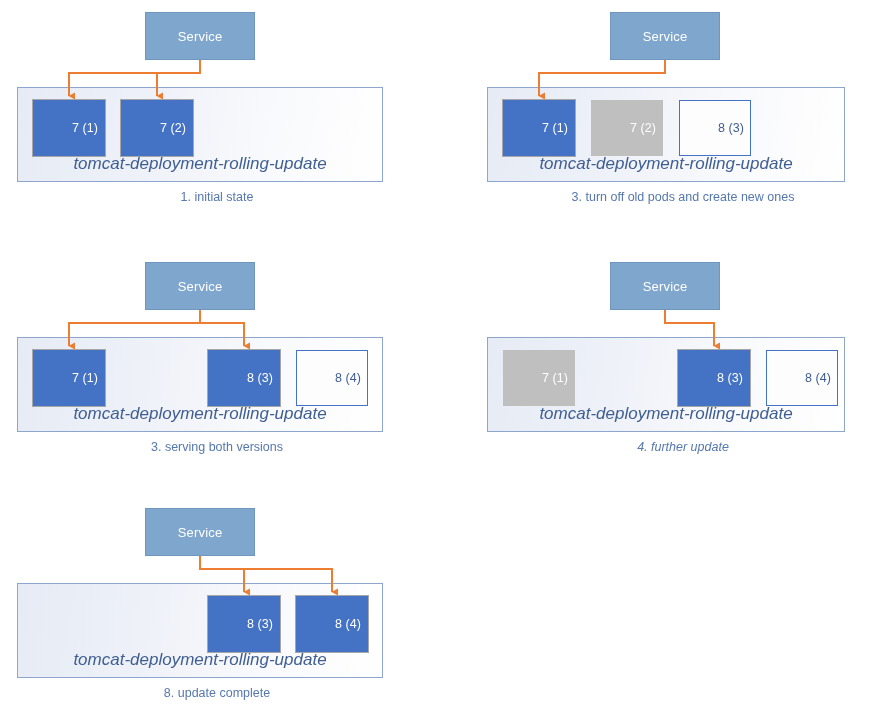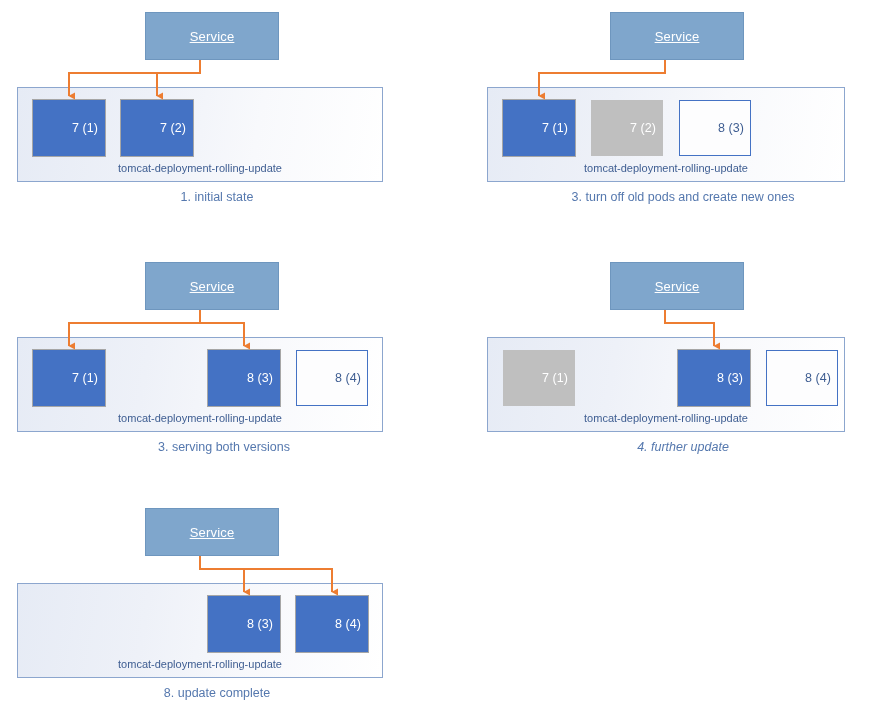--- a/index.html
+++ b/index.html
@@ -16,50 +16,50 @@
     -webkit-font-smoothing: antialiased;
   }
 
   .panel {
     position: absolute;
   }
 
   
   .service-box {
     position: absolute;
-    width: 134px;
+    width: 110px;
     height: 48px;
     background: #7FA6CC;
     border: 1px solid #6E96BE;
     box-sizing: border-box;
     display: flex;
     align-items: center;
     justify-content: center;
     color: #ffffff;
     font-size: 13px;
     letter-spacing: 0.2px;
-    text-decoration: underline;
   }
 
   
   .deployment {
     position: absolute;
     box-sizing: border-box;
     border: 1px solid #8CA6CE;
     background: linear-gradient(100deg, #E6EBF5 0%, #EEF1F8 35%, #F8F9FC 65%, #FFFFFF 100%);
   }
   .deployment-label {
     position: absolute;
     left: 0;
     right: 0;
     bottom: 7px;
     text-align: center;
-    font-size: 11px;
+    font-size: 17px;
     color: #3F5E92;
     white-space: nowrap;
+    font-style: italic;
   }
 
   
   .pod {
     position: absolute;
     box-sizing: border-box;
     width: 72px;
     height: 56px;
     display: flex;
     align-items: center;
@@ -140,21 +140,21 @@
   <div class="service-box" style="left:145px; top:262px;">Service</div>
 
   <div class="deployment" style="left:17px; top:337px; width:366px; height:95px;">
     <div class="deployment-label">tomcat-deployment-rolling-update</div>
   </div>
 
   <div class="pod active" style="left:33px; top:350px;">7 (1)</div>
   <div class="pod active" style="left:208px; top:350px;">8 (3)</div>
   <div class="pod pending" style="left:296px; top:350px;">8 (4)</div>
 
-  <div class="caption" style="left:7px; top:440px; width:400px;">3. serving both versions</div>
+  <div class="caption" style="left:0px; top:440px; width:400px;">3. serving both versions</div>
 </div>
 
 <div class="panel">
   <div class="service-box" style="left:610px; top:262px;">Service</div>
 
   <div class="deployment" style="left:487px; top:337px; width:358px; height:95px;">
     <div class="deployment-label">tomcat-deployment-rolling-update</div>
   </div>
 
   <div class="pod terminating" style="left:503px; top:350px;">7 (1)</div>

